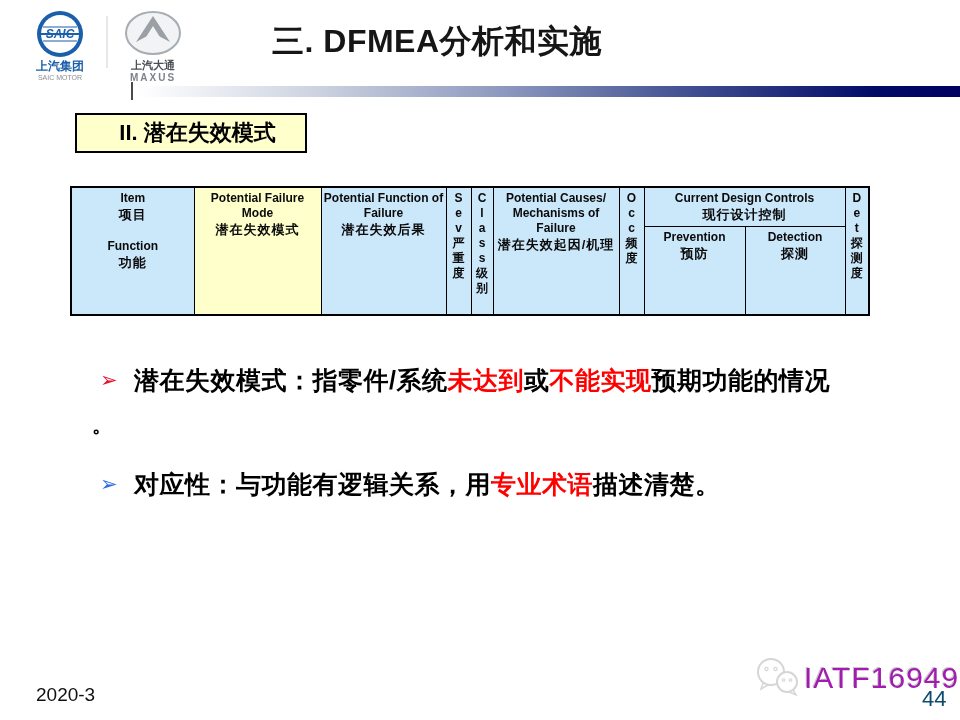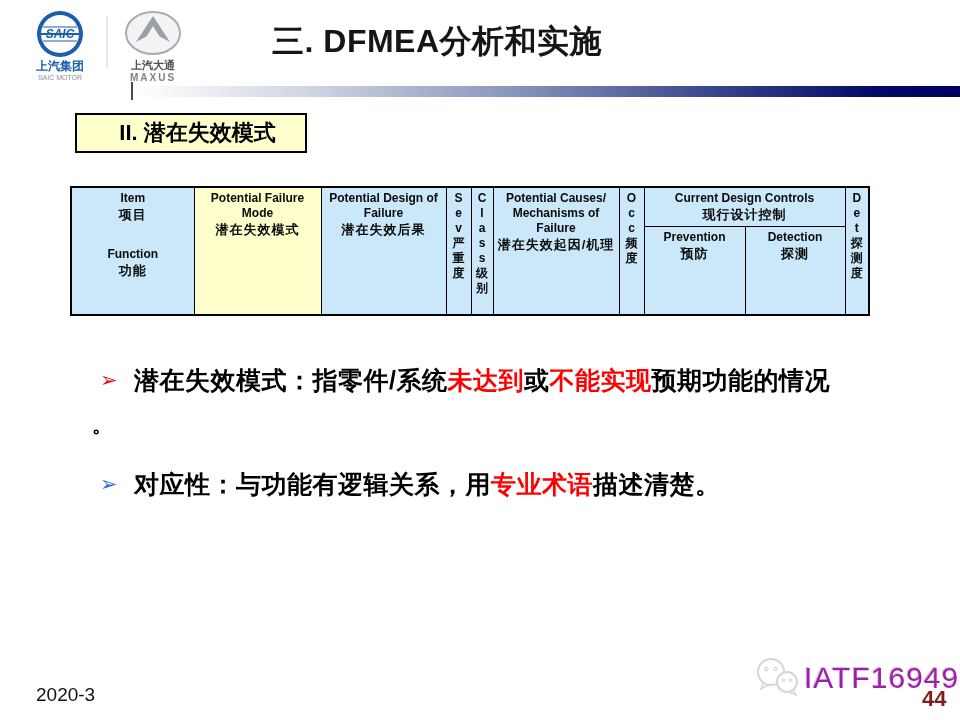--- a/index.html
+++ b/index.html
@@ -31,36 +31,36 @@
   }
   table.fmea td{
     border:1px solid #000;vertical-align:top;text-align:center;
     font-size:12px;font-weight:700;line-height:1.25;padding:3px 2px;box-sizing:border-box;
     color:#0a0a0a;
   }
   .blue{background:#CBE7FA;}
   .yellow{background:#FFFFCC;}
   td .cn{font-size:13px;letter-spacing:1px;margin-top:1px;}
   td.c-item{text-align:left;padding-left:8px;}
-  td.c-item .func{text-align:center;margin-top:24px;}
+  td.c-item .func{text-align:center;margin-top:16px;}
   td.vcell{white-space:pre-line;line-height:1.12;padding-top:2px;text-align:center;}
   tr.r1{height:36px;padding-left:23px;} tr.r2{height:88px;}
   
   .arrow{position:absolute;font-size:21px;font-weight:700;}
   .arrow-red{color:#E8112D;}
   .arrow-blue{color:#2E6BE6;}
   .bullet-text{
     position:absolute;font-size:25px;font-weight:700;color:#000;white-space:nowrap;
     letter-spacing:.5px;
   }
   .red{color:#FF0000;}
   .wrap-period{position:absolute;font-size:20px;font-weight:700;color:#000;}
   
   .footer-date{position:absolute;left:36px;top:684px;font-size:19px;color:#111;}
-  .page-number{position:absolute;left:922px;top:686px;font-size:22px;font-weight:700;color:#7f1d1d;}
+  .page-number{position:absolute;left:922px;top:686px;font-size:22px;font-weight:400;color:#0c4a6e;}
   .watermark{position:absolute;left:752px;top:656px;display:flex;align-items:center;}
   .watermark-text{
     font-size:30px;color:#a21caf;letter-spacing:1px;font-weight:400;
     text-shadow:1px 1px 0 #ffffff,-1px -1px 0 #c6c6c6;
   }
 </style>
 </head>
 <body>
 
 <div class="slide">
@@ -114,21 +114,21 @@
         <div class="func">
           <div>Function</div>
           <div class="cn">功能</div>
         </div>
       </td>
       <td rowspan="2" class="yellow">
         <div>Potential Failure Mode</div>
         <div class="cn">潜在失效模式</div>
       </td>
       <td rowspan="2" class="blue">
-        <div>Potential Design of Failure</div>
+        <div>Potential Function of Failure</div>
         <div class="cn">潜在失效后果</div>
       </td>
       <td rowspan="2" class="blue vcell">S
 e
 v
 严
 重
 度</td>
       <td rowspan="2" class="blue vcell">C
 l

